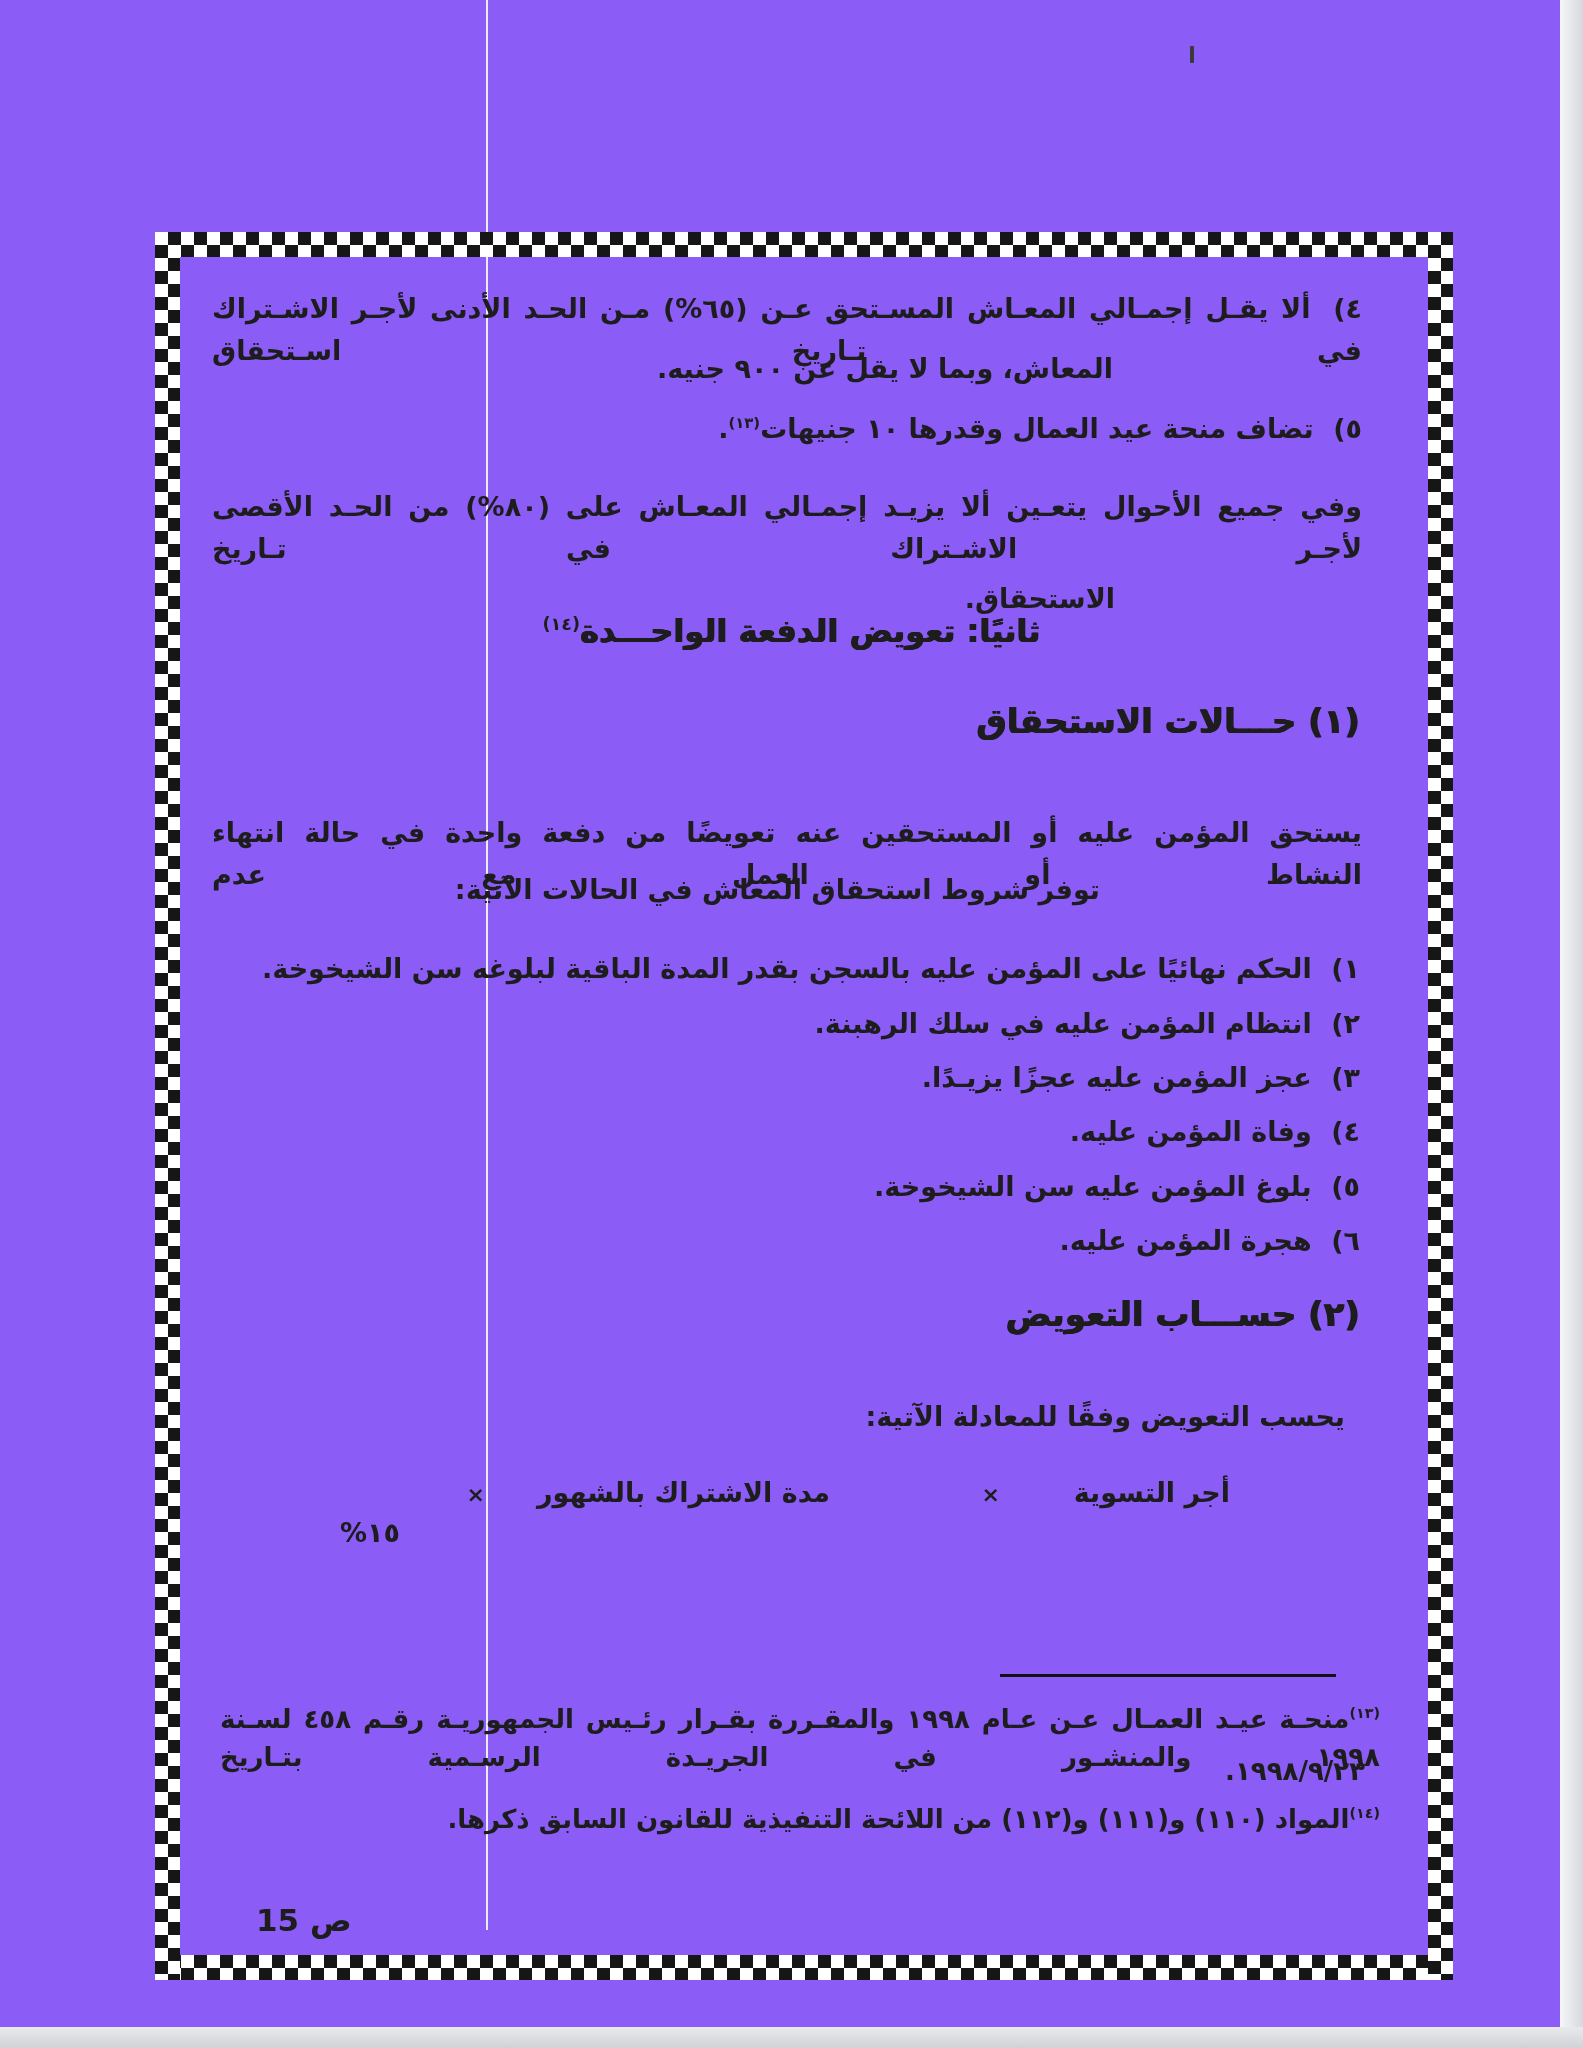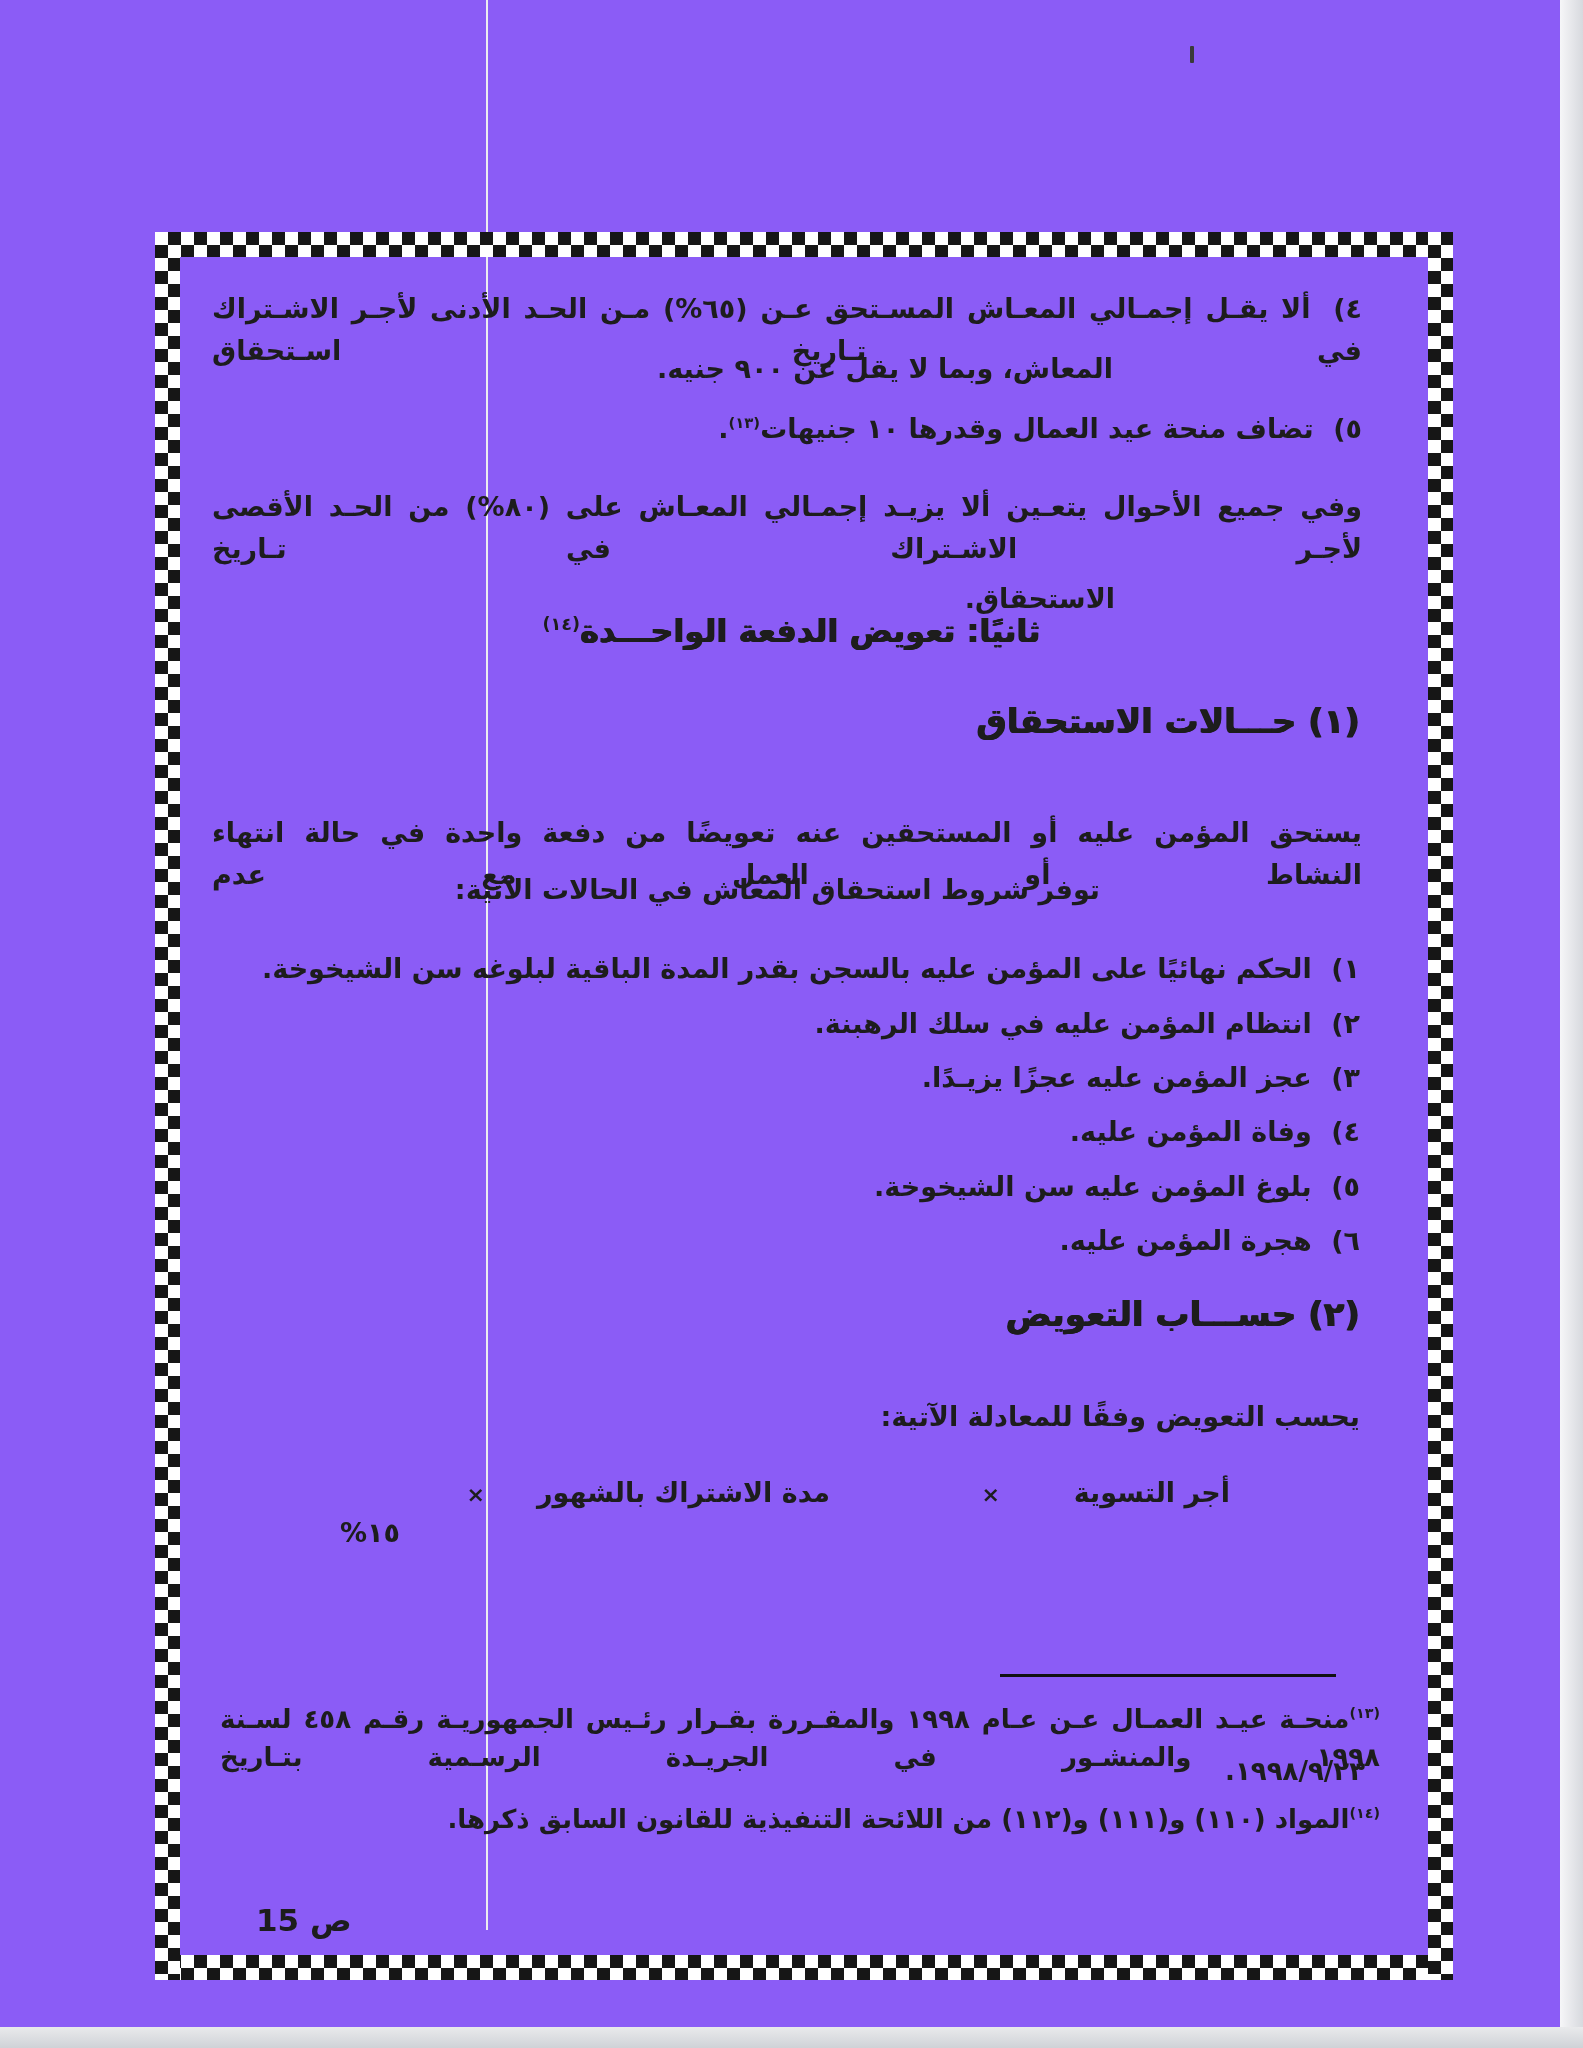--- a/index.html
+++ b/index.html
@@ -124,21 +124,21 @@
   </div>
   <div class="t" style="top:1220px;right:223px;">
     <span class="marker">٦)</span>
     <span>هجرة المؤمن عليه.</span>
   </div>
 
   <div class="t h-sub" style="top:1293px;right:223px;">
     <span class="callig">(٢) حســـاب التعويض</span>
   </div>
 
-  <div class="t" style="top:1396px;right:223px;margin-left:44px;">
+  <div class="t" style="top:1396px;right:238px;margin-left:44px;">
     <span>يحسب التعويض وفقًا للمعادلة الآتية:</span>
   </div>
 
   <div>
     <span class="t" style="top:1472px;right:353px;">أجر التسوية</span>
     <span class="t" style="top:1474px;right:583px;font-size:22px;">×</span>
     <span class="t" style="top:1472px;right:753px;">مدة الاشتراك بالشهور</span>
     <span class="t" style="top:1474px;right:1098px;font-size:22px;">×</span>
     <span class="t" style="top:1472px;right:1183px;margin-top:40px;">١٥%</span>
   </div>

